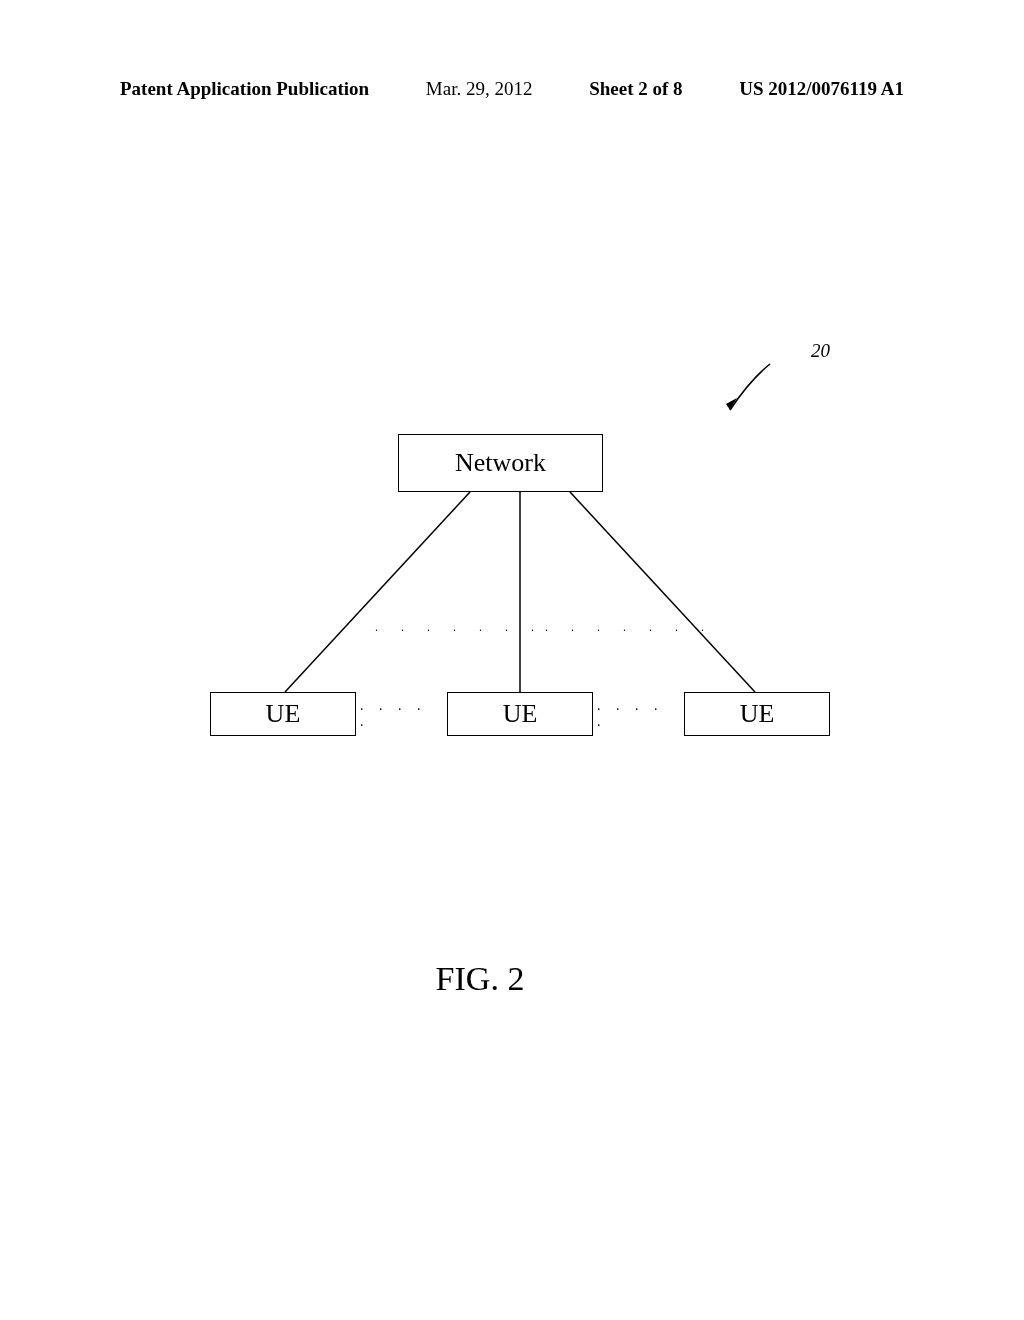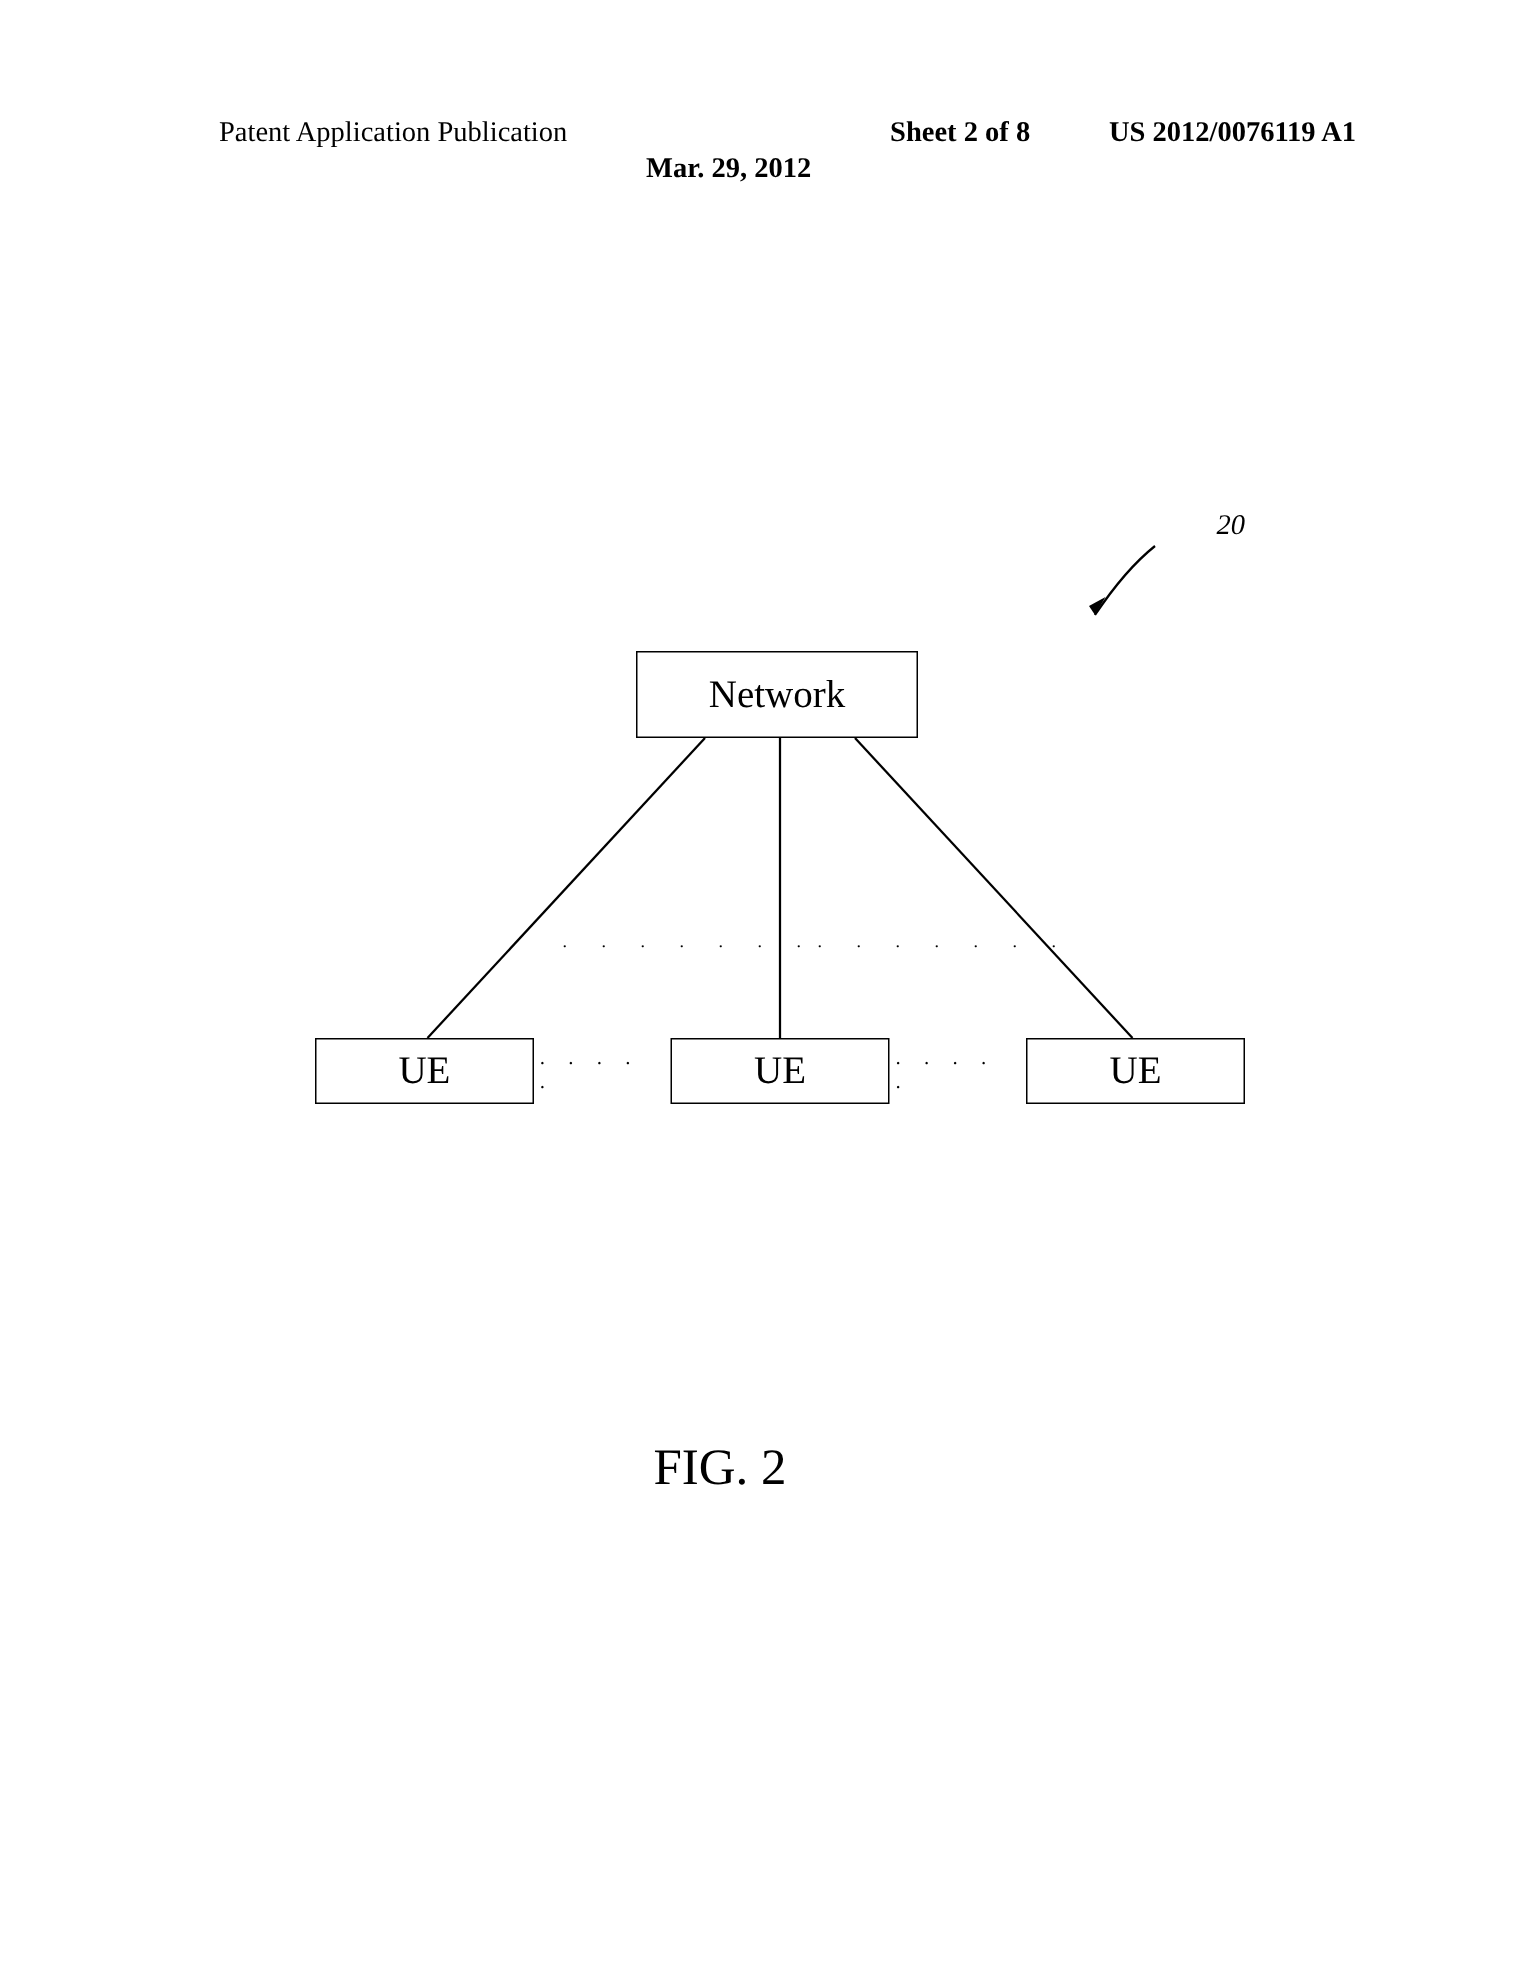--- a/index.html
+++ b/index.html
@@ -13,22 +13,22 @@
   .header {
     position: absolute;
     top: 78px;
     left: 120px;
     right: 120px;
     display: flex;
     justify-content: space-between;
     font-size: 19px;
     color: #000;
   }
-  .header .pub-type { font-weight: normal; margin-left: 26px; }
-  .header .date { font-weight: bold; margin-top: 24px; }
+  .header .pub-type { font-weight: bold; }
+  .header .date { font-weight: normal; }
   .header .sheet { font-weight: bold; }
   .header .pub-num { font-weight: bold; }
 
   .diagram-container {
     position: absolute;
     top: 340px;
     left: 210px;
     width: 620px;
     height: 440px;
   }
@@ -42,22 +42,22 @@
   }
   .refnum-arrow {
     position: absolute;
     top: 18px;
     right: 48px;
   }
 
   .network-box {
     position: absolute;
     top: 94px;
-    left: 214px;
-    width: 188px;
+    left: 188px;
+    width: 205px;
     height: 58px;
     border: 1.5px solid #000;
     display: flex;
     align-items: center;
     justify-content: center;
     font-size: 26px;
     background: white;
   }
 
   .line { position: absolute; }

